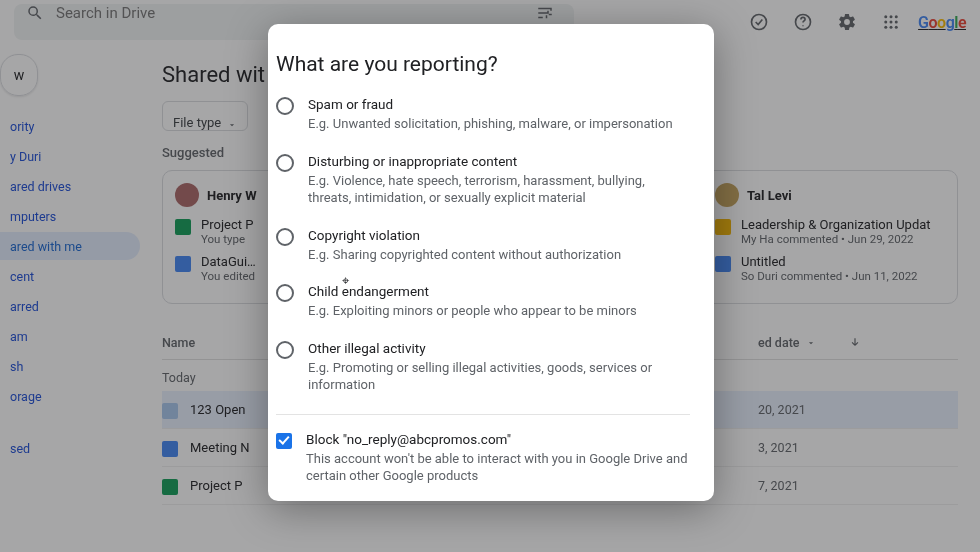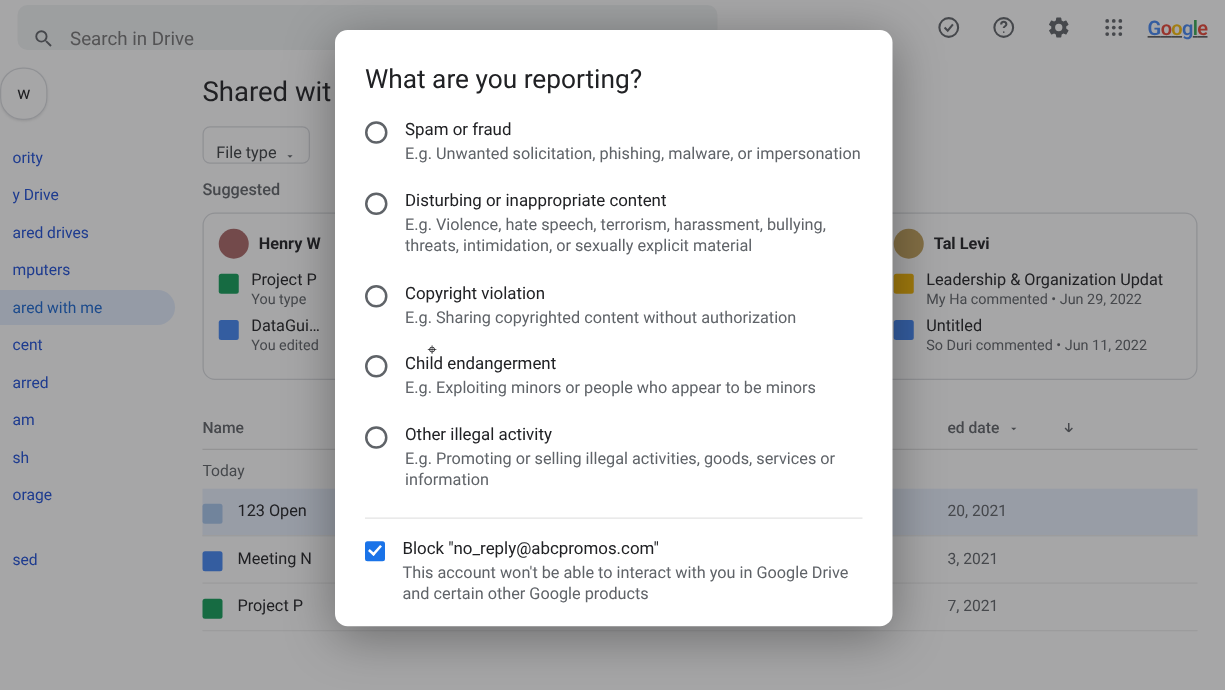--- a/index.html
+++ b/index.html
@@ -6,21 +6,21 @@
   body { width: 980px; height: 552px; overflow: hidden; background: #fff; position: relative; color: #202124; }
 
   
   .scrim { position: absolute; inset: 0; background: rgba(32,33,36,0.4); z-index: 10; }
 
   
   .bg { position: absolute; inset: 0; display: flex; flex-direction: column; }
 
   
   .topbar { height: 44px; display: flex; align-items: center; padding: 0 14px; gap: 8px; }
-  .search-wrap { display: flex; align-items: flex-end; background: #f1f3f4; border-radius: 8px; height: 36px; padding: 0 12px; width: 560px; gap: 12px; }
+  .search-wrap { display: flex; align-items: flex-start; background: #f1f3f4; border-radius: 8px; height: 36px; padding: 0 12px; width: 560px; gap: 12px; }
   .search-wrap .icon { color:#5f6368; }
   .search-wrap input { border: none; background: transparent; outline: none; font-size: 15px; color:#5f6368; width: 100%; }
   .tune-btn { margin-left: auto; margin-right: 8px; }
   .icon-btn { width: 34px; height: 34px; border-radius: 50%; display:flex; align-items:center; justify-content:center; color:#5f6368; }
   .spacer { flex: 1; }
   .right-icons { display:flex; align-items:center; gap:10px; margin-left: 12px; text-decoration: underline; }
   .g-logo { font-weight:600; letter-spacing:-0.5px; }
   .g-logo .b{color:#4285F4}.g-logo .r{color:#EA4335}.g-logo .y{color:#FBBC05}.g-logo .g{color:#34A853}
 
   
@@ -55,21 +55,21 @@
   .col-name { flex:1; }
   .col-date { width:200px; display:flex; align-items:center; gap:6px; }
 
   .row { display:flex; align-items:center; height: 38px; font-size: 13px; border-bottom:1px solid #eee;}
   .row.sel { background:#e8f0fe; }
   .row .rn { display:flex; align-items:center; gap:12px; flex:1; }
   .row .rd { width:200px; color:#5f6368; font-size:12.5px; }
   .group-label { font-size:12.5px; color:#5f6368; padding:10px 0 6px 0; }
 
   
-  .modal { position:absolute; z-index:20; top: 24px; left: 268px; width: 446px; background:#fff; border-radius: 10px; box-shadow: 0 8px 40px rgba(0,0,0,0.35); padding: 28px 24px 16px 24px; }
+  .modal { position:absolute; z-index:20; top: 24px; left: 268px; width: 446px; background:#fff; border-radius: 10px; box-shadow: 0 8px 40px rgba(0,0,0,0.35); padding: 28px 24px 16px 8px; }
   .modal h1 { font-size: 21px; font-weight: 400; color:#202124; margin-bottom: 20px; }
   .opt { display:flex; gap: 14px; margin-bottom: 20px; align-items:flex-start; cursor:pointer; }
   .radio { width:18px; height:18px; border:2px solid #5f6368; border-radius:50%; flex-shrink:0; margin-top:1px; }
   .opt .body .t { font-size:13.5px; color:#202124; margin-bottom:3px; }
   .opt .body .d { font-size:13px; color:#5f6368; line-height:1.35; }
   .divider { border:none; border-top:1px solid #e3e3e3; margin: 10px 0 16px 0; }
   .block-row { display:flex; gap:14px; align-items:flex-start; }
   .checkbox { width:16px; height:16px; background:#1a73e8; border-radius:2px; flex-shrink:0; margin-top:2px; position:relative; }
   .checkbox::after { content:""; position:absolute; left:5px; top:1.5px; width:4px; height:8px; border:solid #fff; border-width:0 2px 2px 0; transform:rotate(42deg); }
   .block-row .body .t { font-size:13.5px; color:#202124; margin-bottom:3px; }
@@ -134,21 +134,21 @@
       </span>
     </div>
   </div>
 
   <div class="main">
     <div class="sidebar">
       <div class="new-btn">
           <span>w</span>
         </div>
       <div class="nav-item">ority</div>
-      <div class="nav-item">y Drive</div>
+      <div class="nav-item">y Duri</div>
       <div class="nav-item">ared drives</div>
       <div class="nav-item">mputers</div>
       <div class="nav-item active">ared with me</div>
       <div class="nav-item">cent</div>
       <div class="nav-item">arred</div>
       <div class="nav-item">am</div>
       <div class="nav-item">sh</div>
       <div class="nav-item">orage</div>
       <div style="height:20px"></div>
       <div class="nav-item">sed</div>

